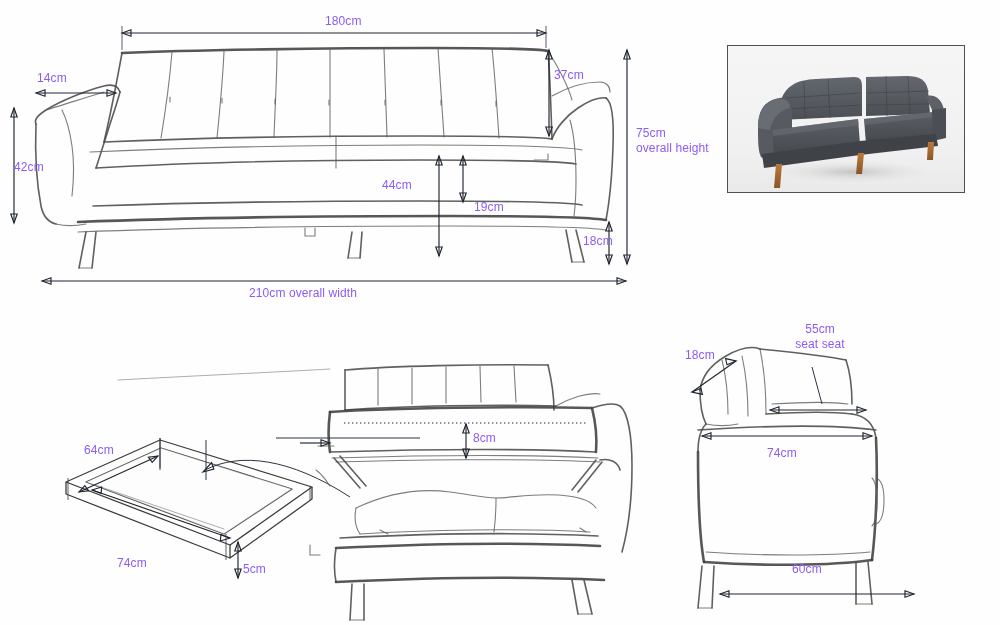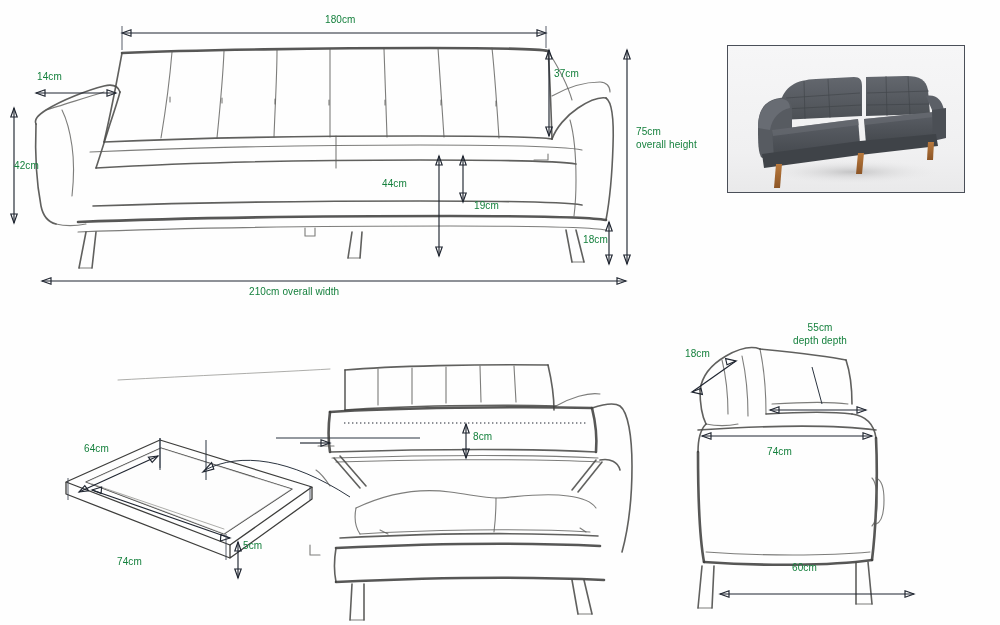--- a/index.html
+++ b/index.html
@@ -11,23 +11,23 @@
   #page {
     position: relative;
     width: 1000px;
     height: 625px;
     background: #fefefe;
     overflow: hidden;
     font-family: "Liberation Sans", sans-serif;
   }
   .dim-label {
     position: absolute;
-    color: #15803d;
+    color: #8b5cf6;
     font-family: "Liberation Sans", sans-serif;
-    font-size: 10px;
+    font-size: 12px;
     line-height: 1.25;
     white-space: pre-line;
     letter-spacing: 0.1px;
     -webkit-font-smoothing: antialiased;
   }
   .dim-label.center { text-align: center; }
   svg { position: absolute; left: 0; top: 0; overflow: visible; }
   .sketch {
     fill: none;
     stroke: #4a4a48;
@@ -397,26 +397,26 @@
   <div class="dim-label" style="left:636px; top:126px;">75cm
 overall height</div>
 
   <div class="dim-label" style="left:249px; top:286px;">210cm overall width</div>
 
 
   <div class="dim-label" style="left:84px; top:443px;">64cm</div>
 
   <div class="dim-label" style="left:117px; top:556px;">74cm</div>
 
-  <div class="dim-label" style="left:243px; top:540px;text-align:center;">5cm</div>
+  <div class="dim-label" style="left:243px; top:562px;text-align:center;">5cm</div>
 
   <div class="dim-label" style="left:473px; top:431px;">8cm</div>
 
   <div class="dim-label center" style="left:760px; top:322px; width:120px;">55cm
-depth depth</div>
+seat seat</div>
 
   <div class="dim-label" style="left:685px; top:348px;">18cm</div>
 
   <div class="dim-label" style="left:767px; top:446px;">74cm</div>
 
   <div class="dim-label" style="left:792px; top:562px;">60cm</div>
 
   <div id="photo-frame">
     <svg width="238" height="148" viewBox="0 0 238 148">
       <defs>

